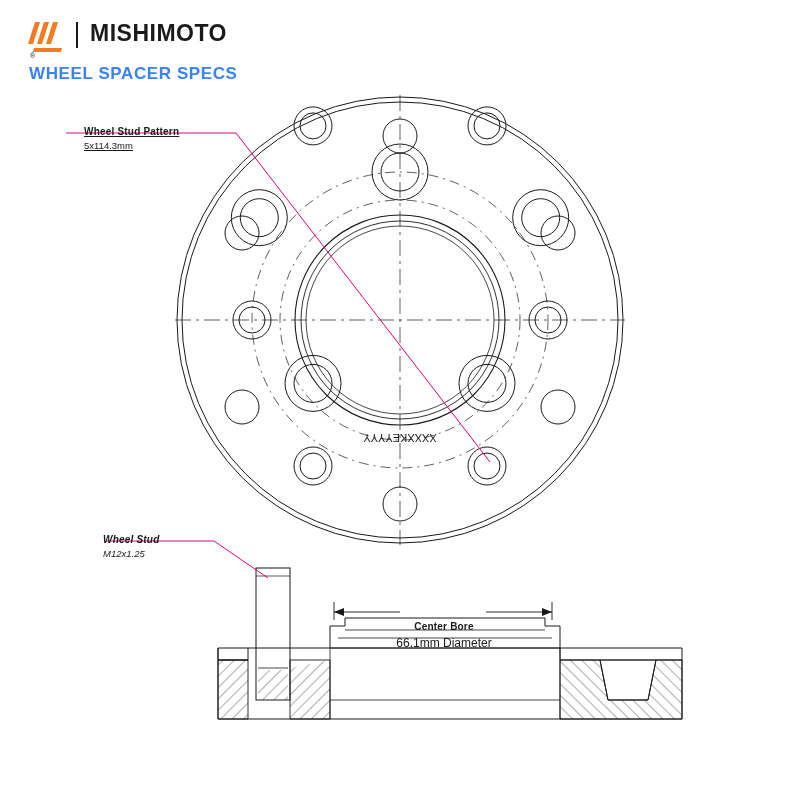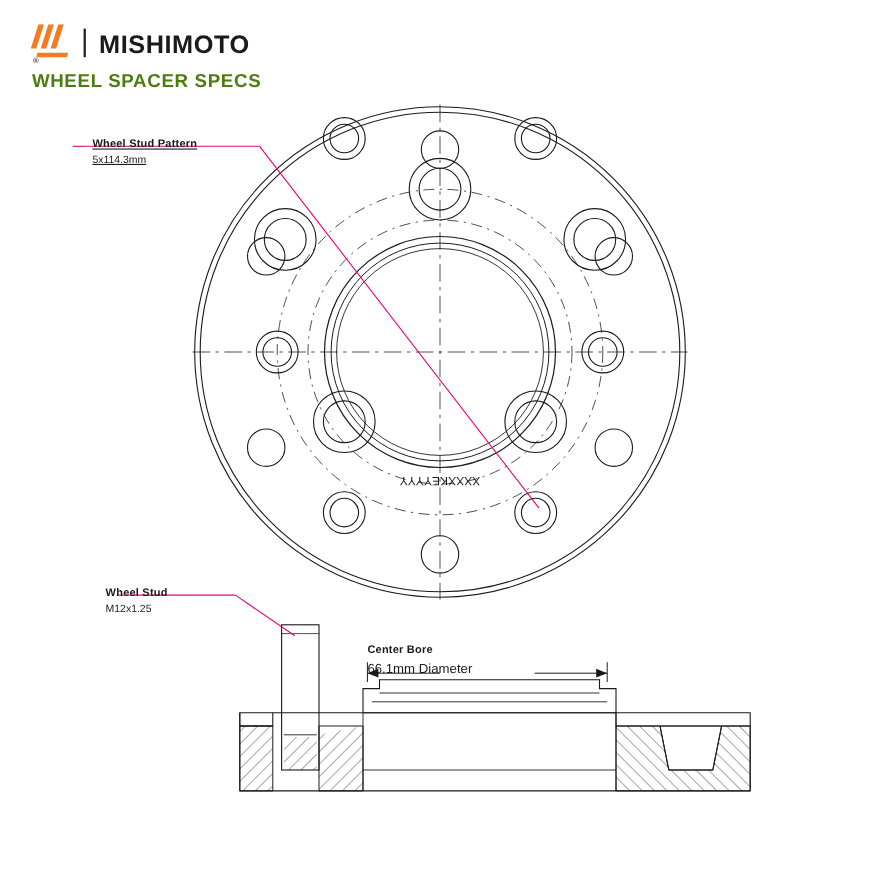--- a/index.html
+++ b/index.html
@@ -20,21 +20,21 @@
     width: 800px;
     height: 800px;
   }
 
   
   .brand {
     position: absolute;
     left: 28px;
     top: 22px;
     display: flex;
-    align-items: flex-end;
+    align-items: flex-start;
     gap: 10px;
   }
   .brand-mark {
     width: 38px;
     height: 30px;
     position: relative;
   }
   .brand-divider {
     width: 2px;
     height: 26px;
@@ -55,21 +55,21 @@
     font-size: 7px;
     color: #1a1a1a;
   }
   .doc-title {
     position: absolute;
     left: 29px;
     top: 64px;
     font-size: 17px;
     font-weight: bold;
     letter-spacing: 0.6px;
-    color: #4d7c0f;
+    color: #3b82f6;
   }
 
   
   #drawing {
     position: absolute;
     left: 0;
     top: 0;
     width: 800px;
     height: 800px;
   }
@@ -87,27 +87,29 @@
     letter-spacing: 0.2px;
     display: block;
   }
   .callout .c-value {
     font-weight: normal;
     font-size: 9.5px;
     display: block;
     margin-top: 3px;
   }
   .callout.studpattern { left: 84px; top: 126px; text-decoration: underline; }
-  .callout.wheelstud   { left: 96px; top: 534px; }
+  .callout.wheelstud   { left: 103px; top: 534px; font-style: italic; }
 
   .dim-label {
     position: absolute;
+    text-align: center;
     font-size: 10px;
     color: #1a1a1a;
     white-space: nowrap;
+    margin-top: 35px;
   }
   .dim-label .c-title {
     font-weight: bold;
     display: block;
     letter-spacing: 0.2px;
   }
   .dim-label .c-value {
     display: block;
     margin-top: 4px;
     font-size: 12px;

